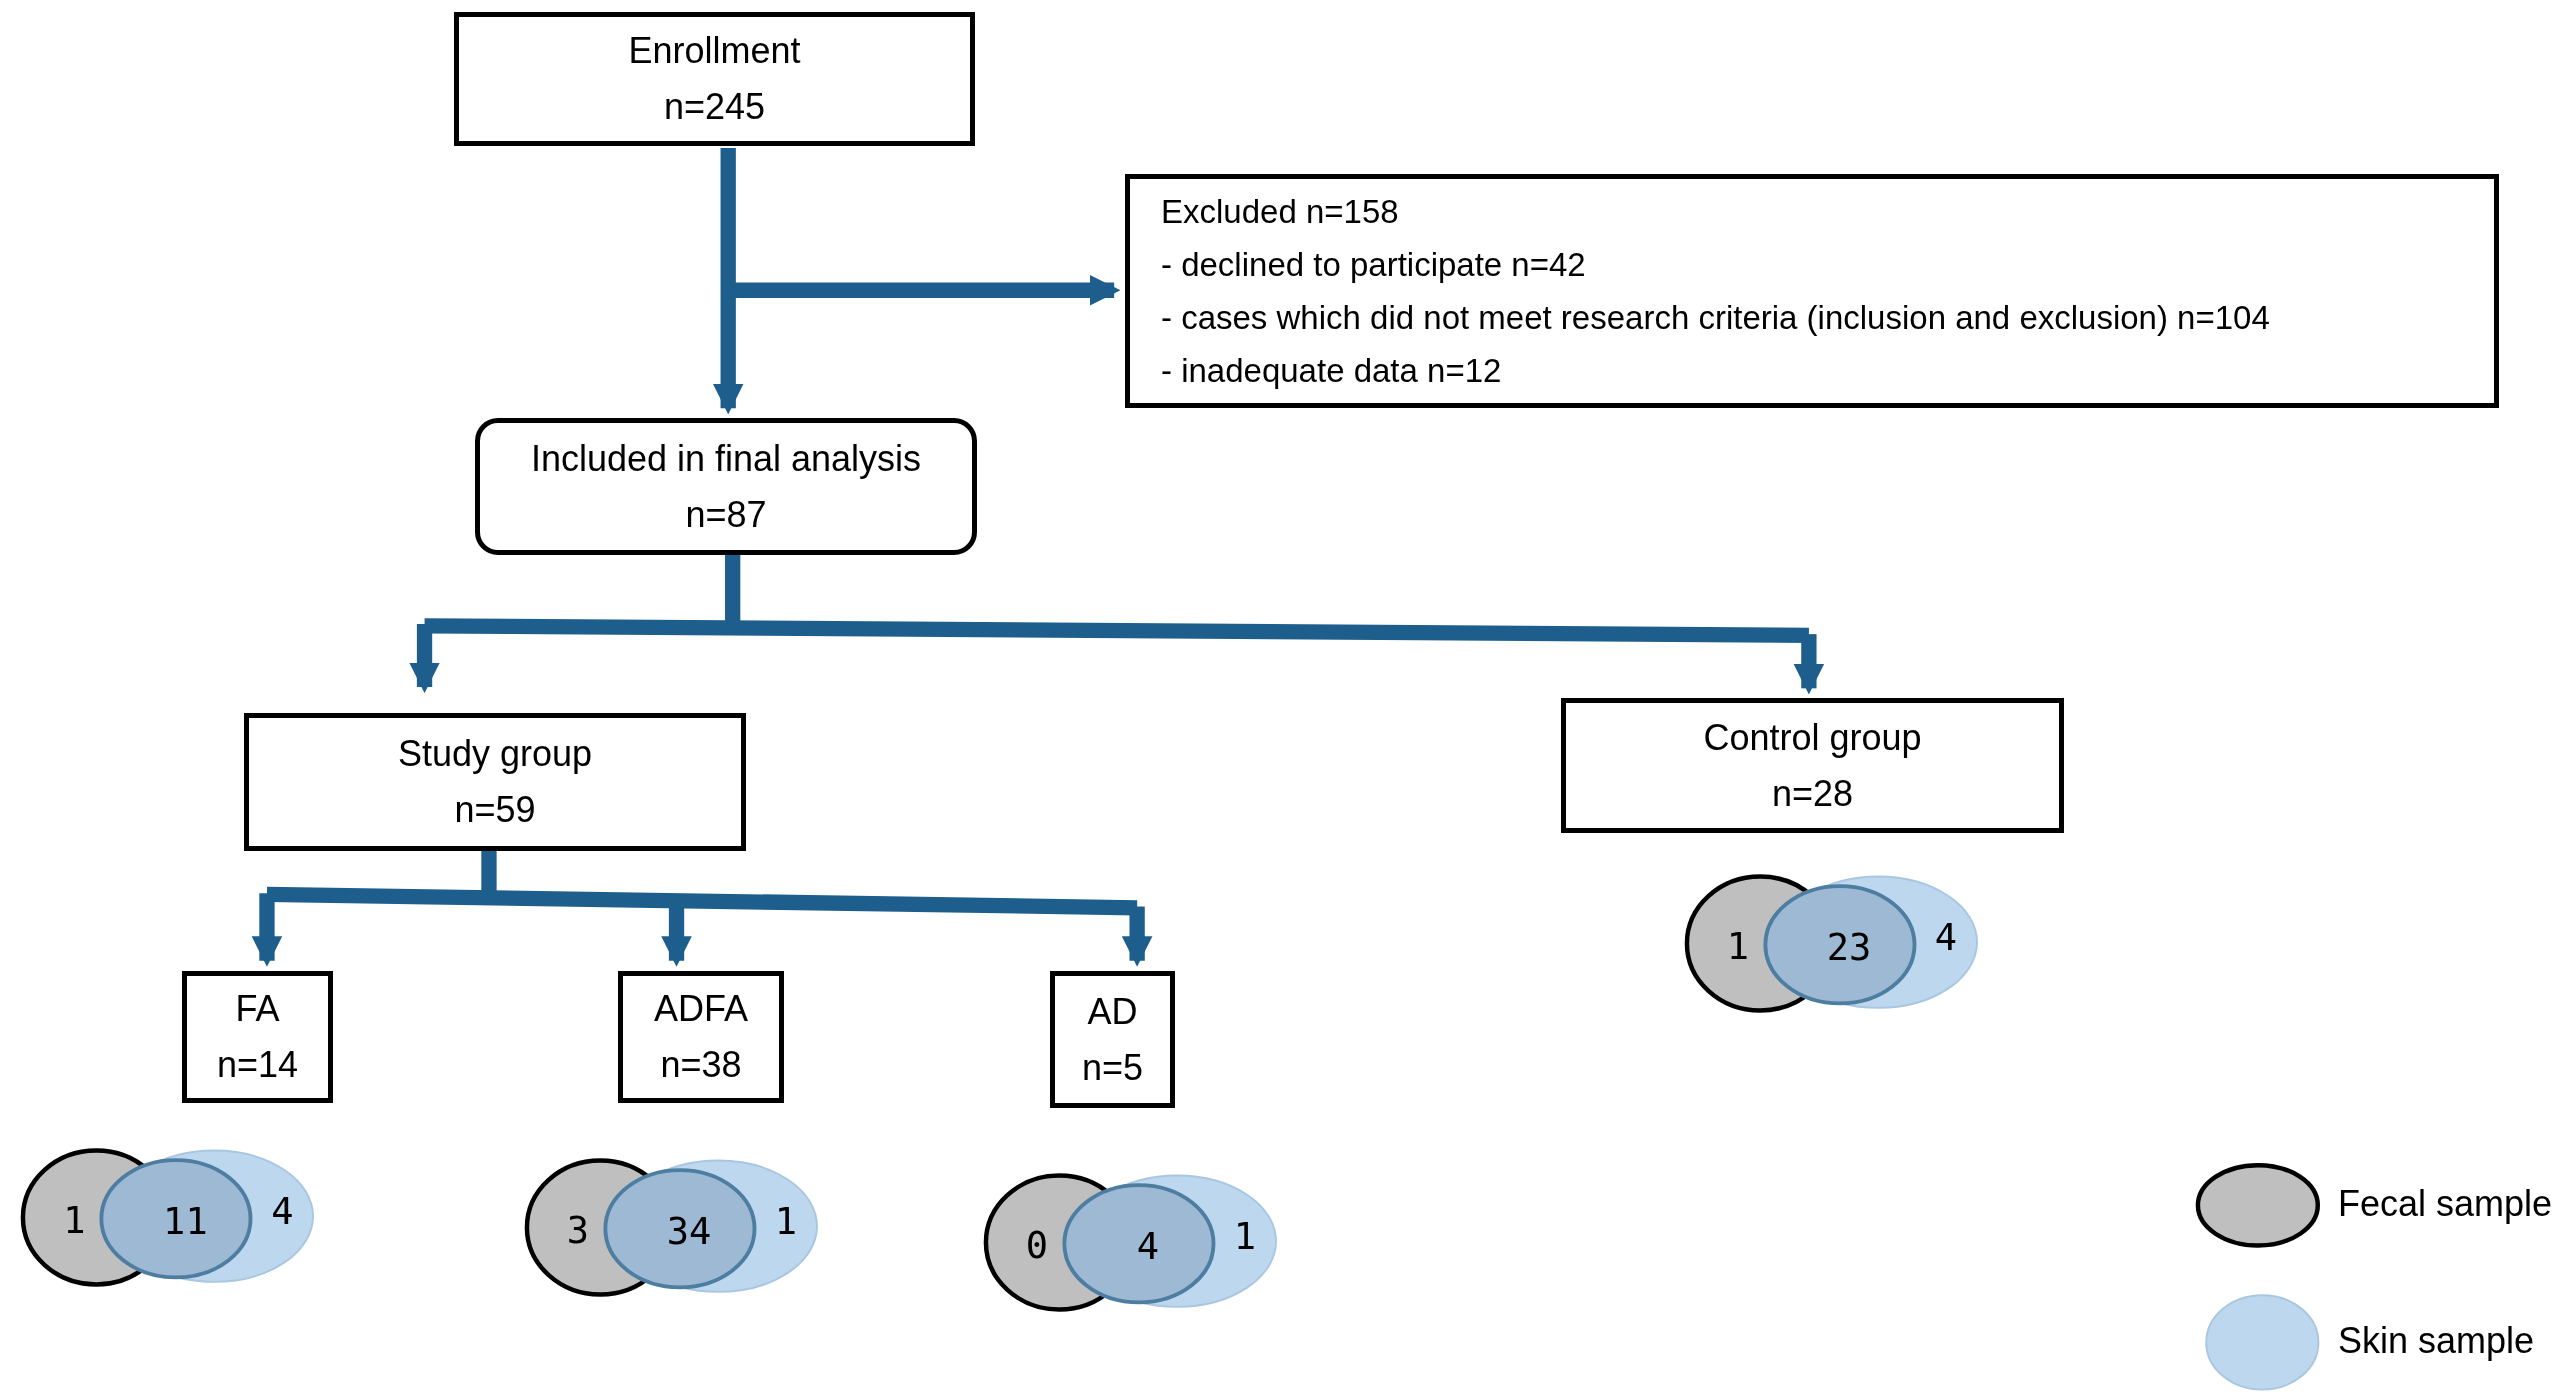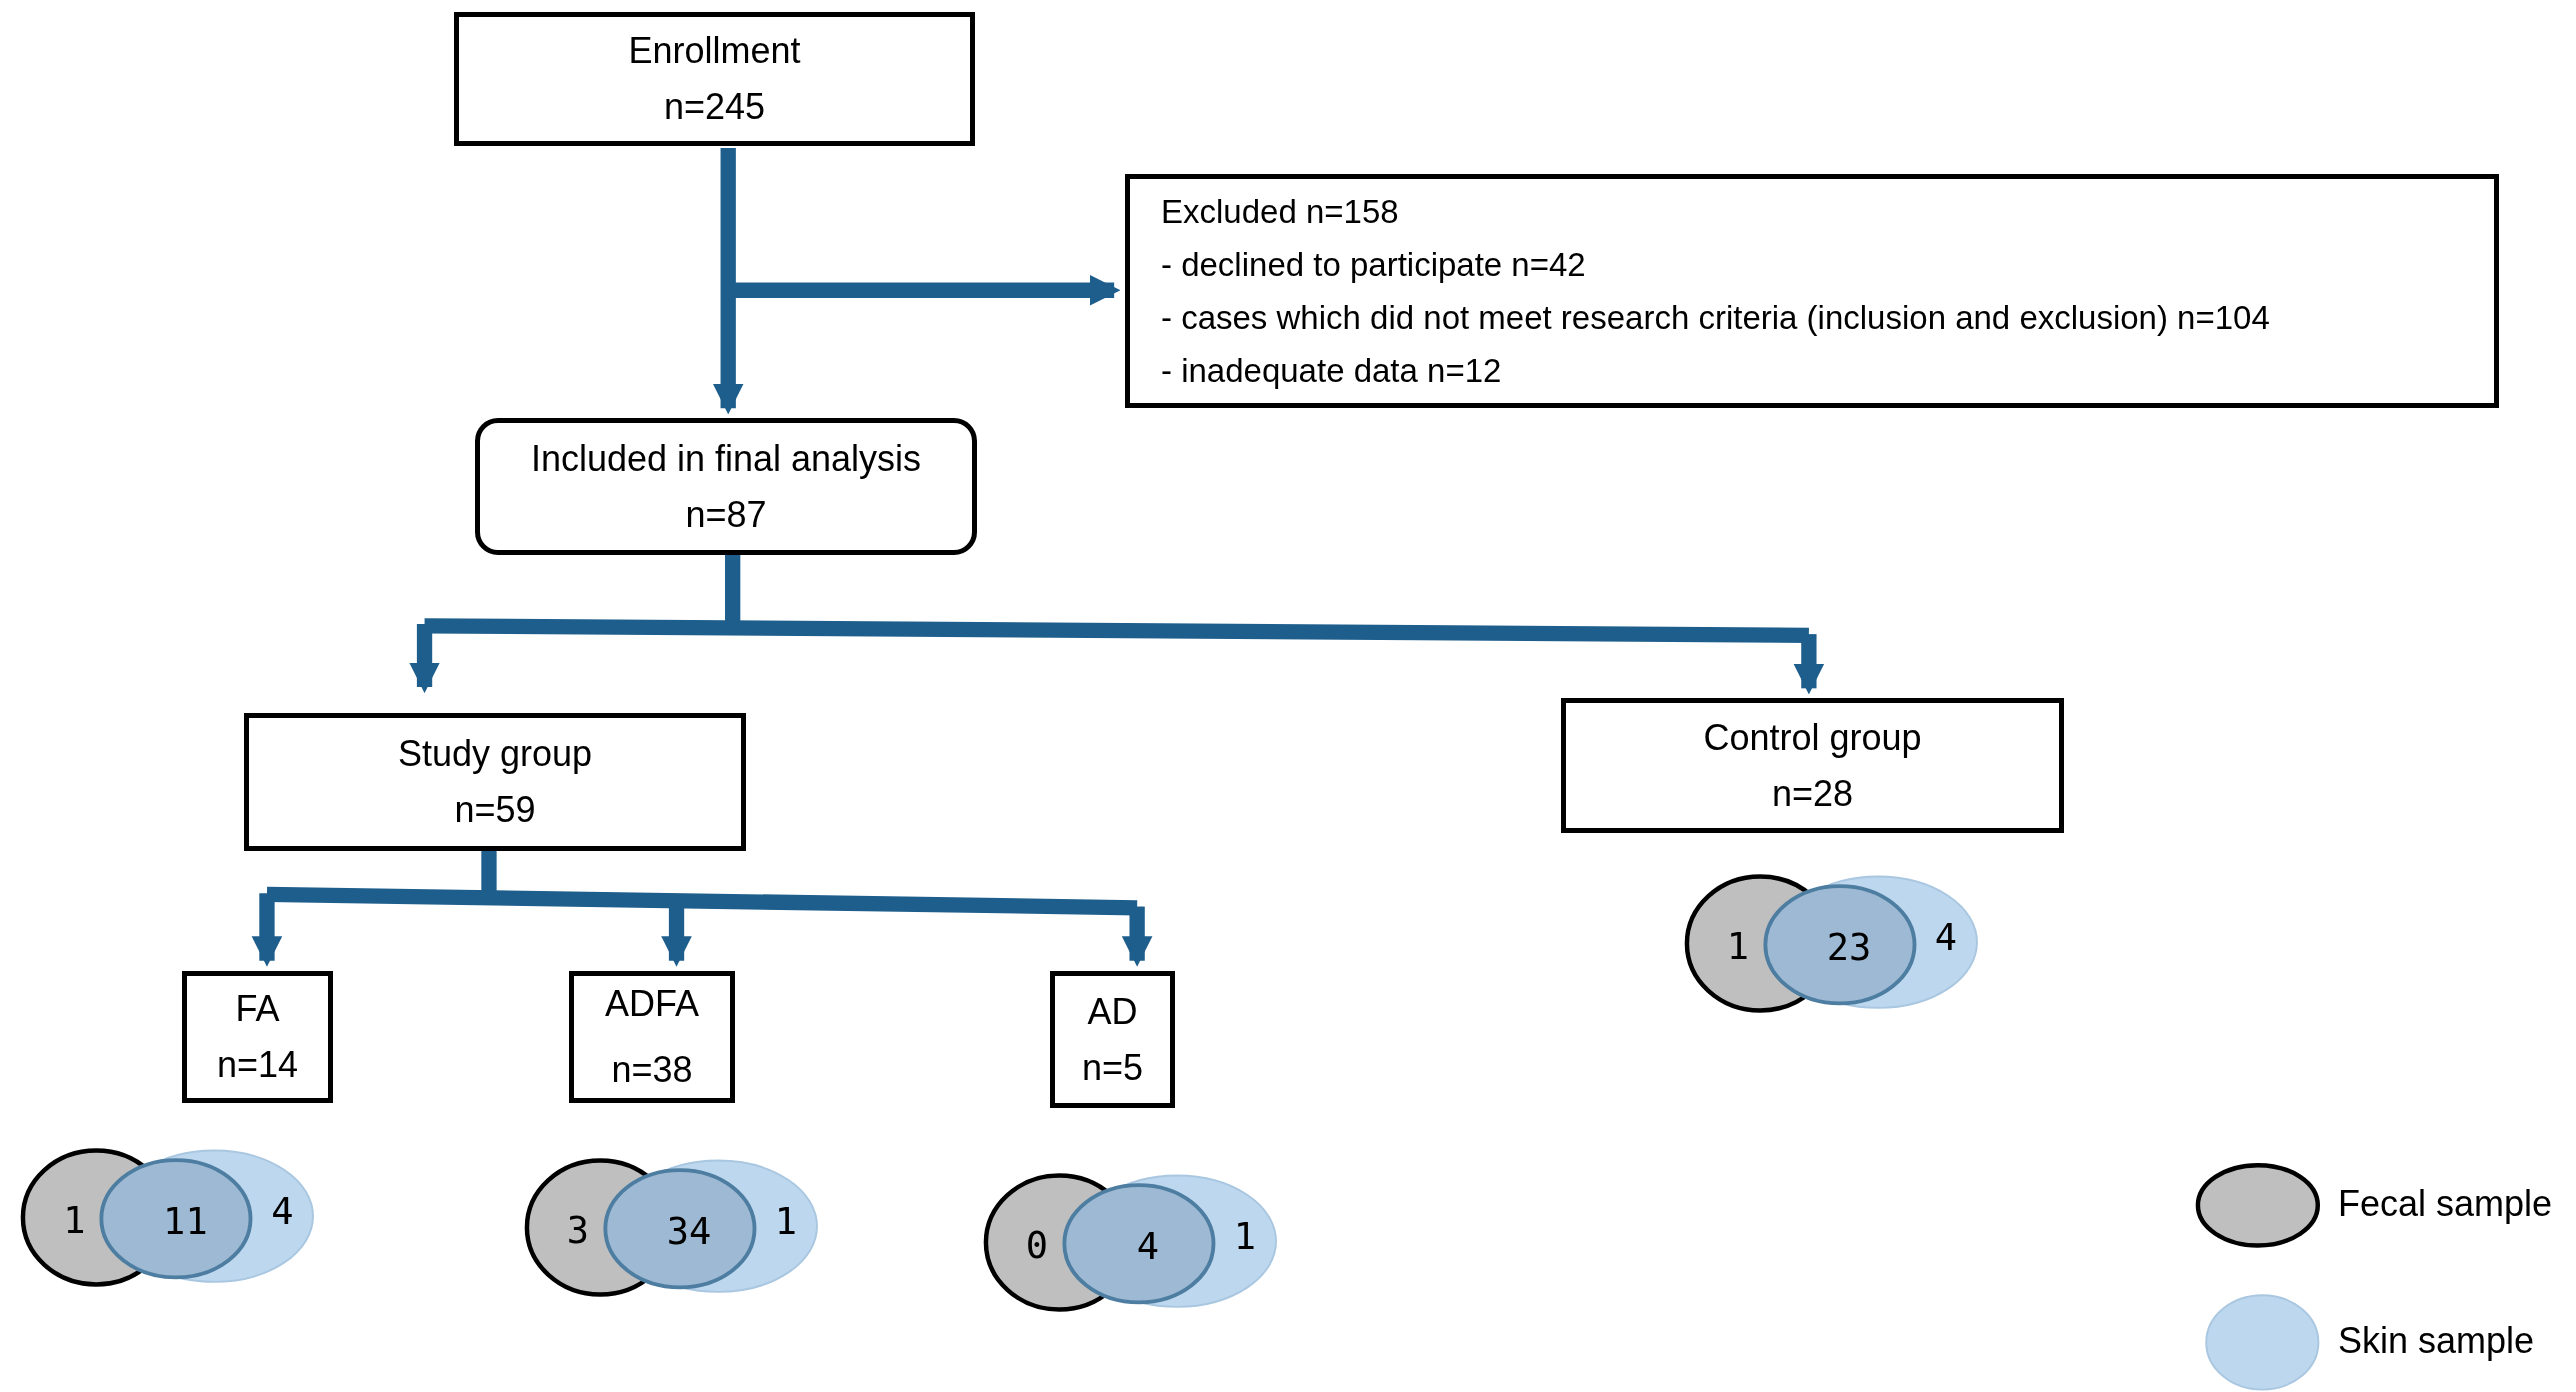--- a/index.html
+++ b/index.html
@@ -86,21 +86,21 @@
   <div class="node" style="left:1561px;top:698px;width:503px;height:135px;">
     <span>Control group</span>
     <span>n=28</span>
   </div>
 
   <div class="node" style="left:182px;top:971px;width:151px;height:132px;">
     <span>FA</span>
     <span>n=14</span>
   </div>
 
-  <div class="node" style="left:569px;top:971px;width:166px;height:132px;justify-content:space-between;">
+  <div class="node" style="left:618px;top:971px;width:166px;height:132px;">
     <span>ADFA</span>
     <span>n=38</span>
   </div>
 
   <div class="node" style="left:1050px;top:971px;width:125px;height:137px;">
     <span>AD</span>
     <span>n=5</span>
   </div>
 
   <div class="venn" style="left:1677px;top:867px;">

